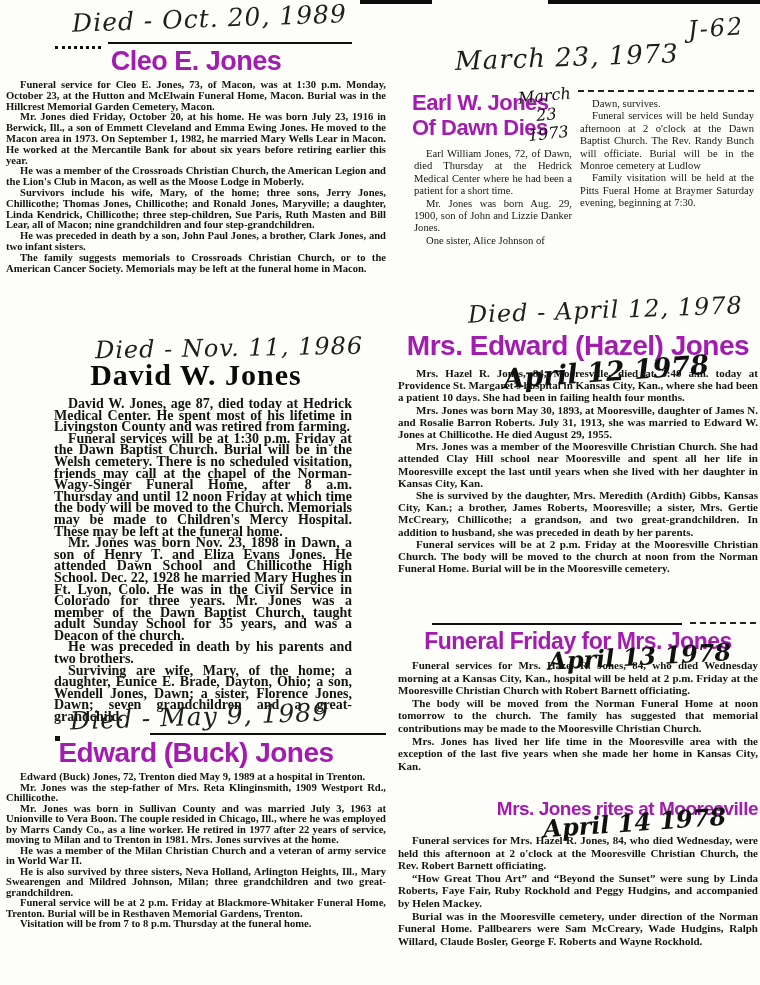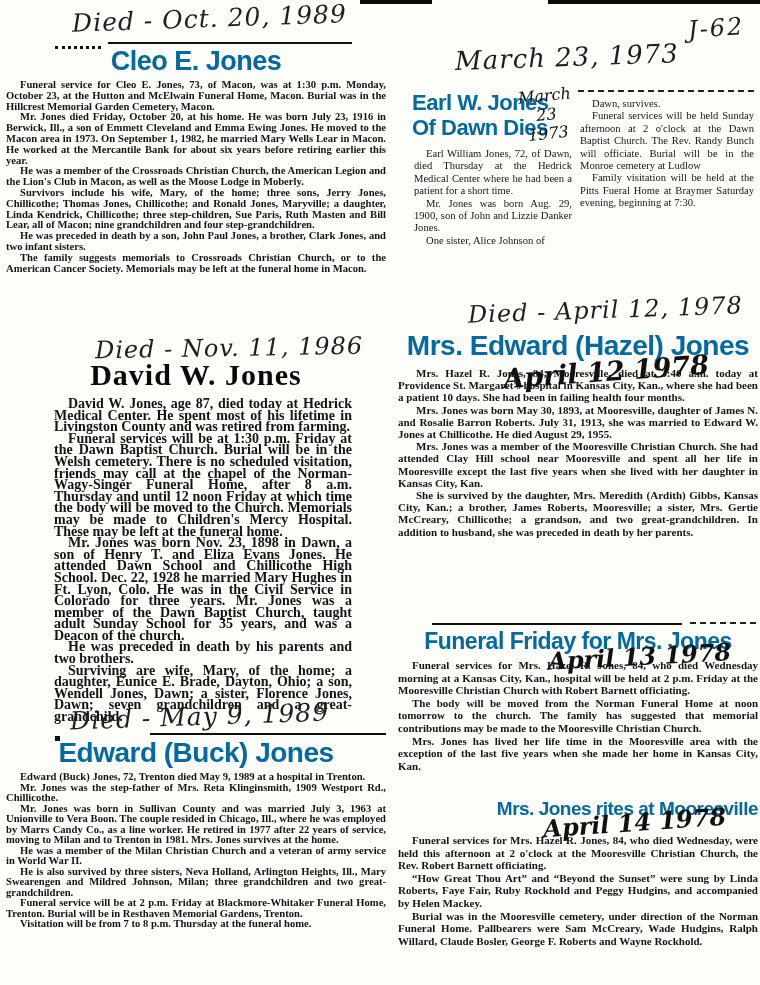--- a/index.html
+++ b/index.html
@@ -11,21 +11,21 @@
   
   .bar{position:absolute; background:#0d0d0d;}
   
   .hw{
     position:absolute; font-family:"DejaVu Serif", serif; font-style:italic;
     color:#1e1e1e; letter-spacing:1px; white-space:pre-line; line-height:1.02;
   }
   
   .h-sans{
     margin:0; font-family:"Liberation Sans", sans-serif; font-weight:700;
-    color:#0369a1; letter-spacing:-0.5px; white-space:pre-line;
+    color:#a21caf; letter-spacing:-0.5px; white-space:pre-line;
   }
   .h-serif{
     margin:0; font-family:"Liberation Serif", serif; font-weight:700; color:#0a0a0a;
   }
   
   article{position:absolute;}
   .body p{margin:0; text-align:justify; text-indent:14px;}
   .bold p{font-weight:700;}
   .art-cleo{left:6px; top:46px; width:380px;}
   .art-cleo .h-sans{font-size:27px; text-align:center; margin-bottom:3px;}
@@ -139,22 +139,23 @@
   </article>
 
   <div class="hw" style="left:468px; top:298px; font-size:24px; transform:rotate(-2deg);">Died - April 12, 1978</div>
 
   <article class="art-hazel">
     <h1 class="h-sans">Mrs. Edward (Hazel) Jones</h1>
     <div class="hw-overlay" style="left:105px; top:26px; font-size:27px; transform:rotate(-4deg); font-weight:bold;">April 12 1978</div>
     <div class="body bold">
       <p>Mrs. Hazel R. Jones, 84, Mooresville, died at 3:40 a.m. today at Providence St. Margaret's hospital in Kansas City, Kan., where she had been a patient 10 days. She had been in failing health four months.</p>
       <p>Mrs. Jones was born May 30, 1893, at Mooresville, daughter of James N. and Rosalie Barron Roberts. July 31, 1913, she was married to Edward W. Jones at Chillicothe. He died August 29, 1955.</p>
-      <p>Mrs. Jones was a member of the Mooresville Christian Church. She had attended Clay Hill school near Mooresville and spent all her life in Mooresville except the last five years when she lived with her daughter in Kansas City, Kan.</p>
+      <p>Mrs. Jones was a member of the Mooresville Christian Church. She had attended Clay Hill school near Mooresville and spent all her life in Mooresville except the last until years when she lived with her daughter in Kansas City, Kan.</p>
       <p>She is survived by the daughter, Mrs. Meredith (Ardith) Gibbs, Kansas City, Kan.; a brother, James Roberts, Mooresville; a sister, Mrs. Gertie McCreary, Chillicothe; a grandson, and two great-grandchildren. In addition to husband, she was preceded in death by her parents.</p>
+      <p>Funeral services will be at 2 p.m. Friday at the Mooresville Christian Church. The body will be moved to the church at noon from the Norman Funeral Home. Burial will be in the Mooresville cemetery.</p>
     </div>
   </article>
 
   <div class="rule" style="left:432px; top:623px; width:250px; height:2px;"></div>
   <div class="dash-rule" style="left:690px; top:622px; width:66px;"></div>
 
   <article class="art-ff">
     <h1 class="h-sans">Funeral Friday for Mrs. Jones</h1>
     <div class="hw-overlay" style="left:150px; top:14px; font-size:24px; transform:rotate(-3deg); font-weight:bold;">April 13 1978</div>
     <div class="body bold">

